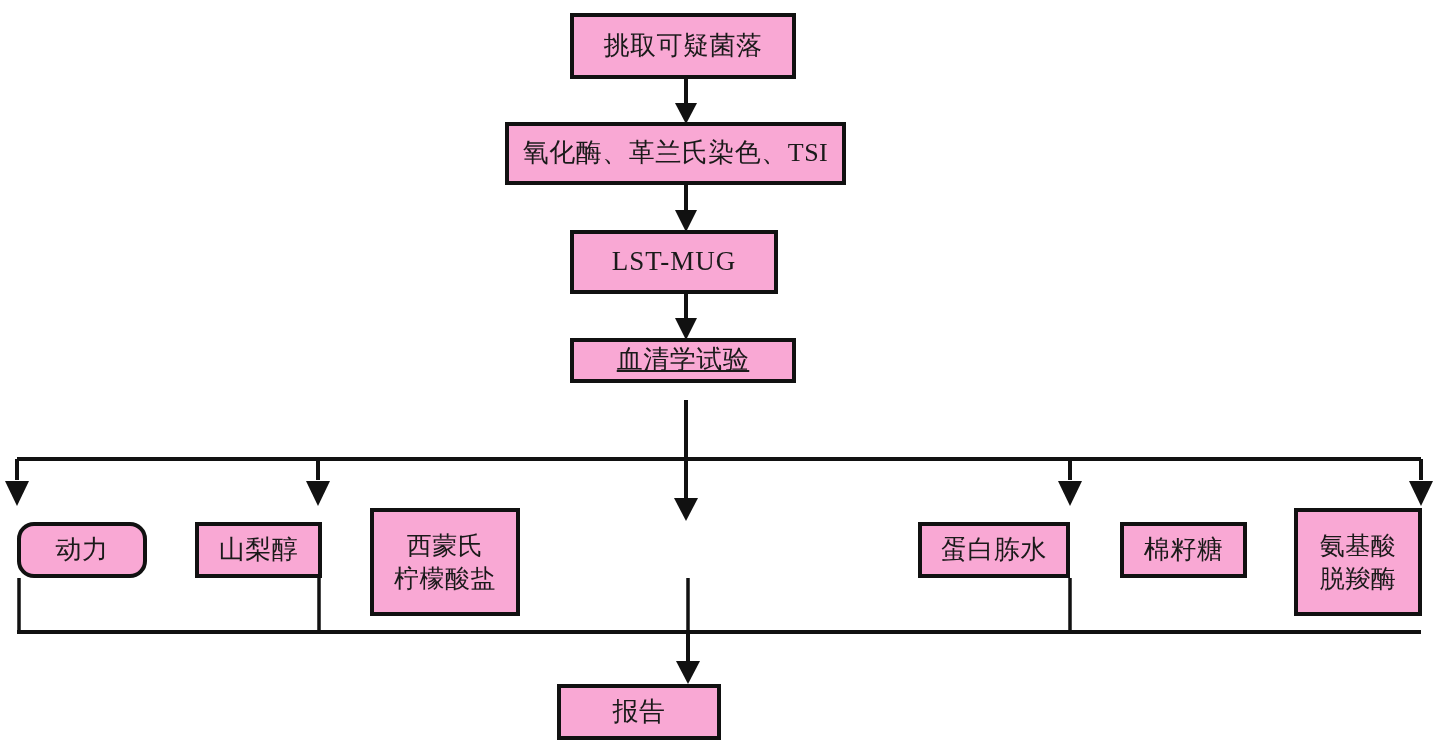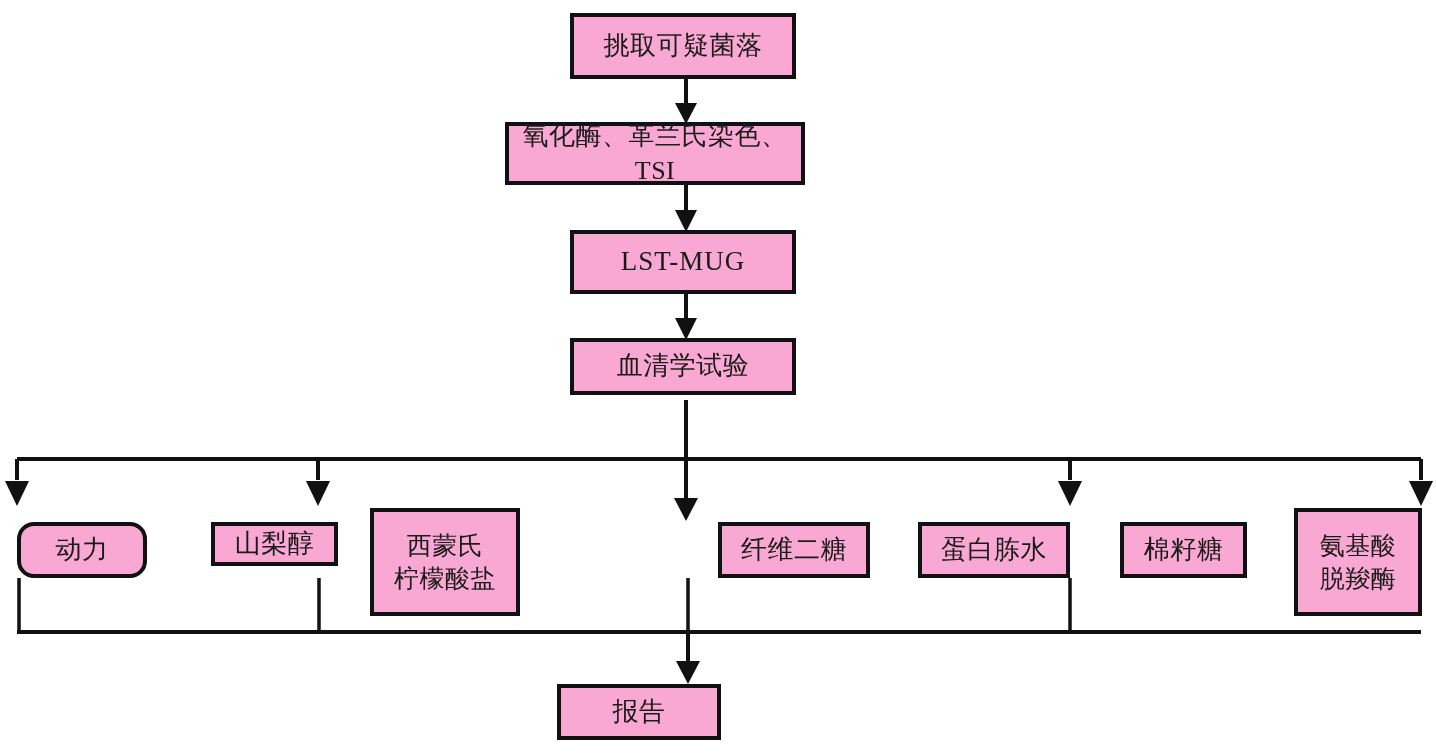--- a/index.html
+++ b/index.html
@@ -85,35 +85,34 @@
 
     <line class="ln" x1="17" y1="632" x2="1421" y2="632"></line>
 
     <line class="ln-thin" x1="688" y1="578" x2="688" y2="632"></line>
     <line class="ln" x1="688" y1="632" x2="688" y2="668"></line>
     <polygon class="ah" points="688,684 676,661 700,661"></polygon>
   </svg>
 
   <div class="node" style="left:570px; top:13px; width:226px; height:66px;">挑取可疑菌落</div>
 
-  <div class="node" style="left:505px; top:122px; width:300px; height:63px;">氧化酶、革兰氏染色、TSI</div>
+  <div class="node" style="left:505px; top:122px; width:341px; height:63px;">氧化酶、革兰氏染色、TSI</div>
 
-  <div class="node latin" style="left:570px; top:230px; width:226px; height:64px;">LST-MUG</div>
+  <div class="node latin" style="left:570px; top:230px; width:208px; height:64px;">LST-MUG</div>
 
-  <div class="node" style="left:570px; top:338px; width:226px; height:57px;">血清学试验</div>
+  <div class="node" style="left:570px; top:338px; width:226px; height:45px;text-decoration:underline;">血清学试验</div>
 
   <div class="node" style="left:17px; top:522px; width:130px; height:56px;border-radius:17px;">动力</div>
 
-  <div class="node" style="left:211px; top:522px; width:127px; height:44px;">山梨醇</div>
+  <div class="node" style="left:195px; top:522px; width:127px; height:56px;">山梨醇</div>
 
   <div class="node two-line" style="left:370px; top:508px; width:150px; height:108px;">西蒙氏
 柠檬酸盐</div>
 
 
-  <div class="node" style="left:718px; top:522px; width:152px; height:56px;">纤维二糖</div>
 
   <div class="node" style="left:918px; top:522px; width:152px; height:56px;">蛋白胨水</div>
 
   <div class="node" style="left:1120px; top:522px; width:127px; height:56px;">棉籽糖</div>
 
   <div class="node two-line" style="left:1294px; top:508px; width:128px; height:108px;">氨基酸
 脱羧酶</div>
 
   <div class="node" style="left:557px; top:684px; width:164px; height:56px;">报告</div>
 

